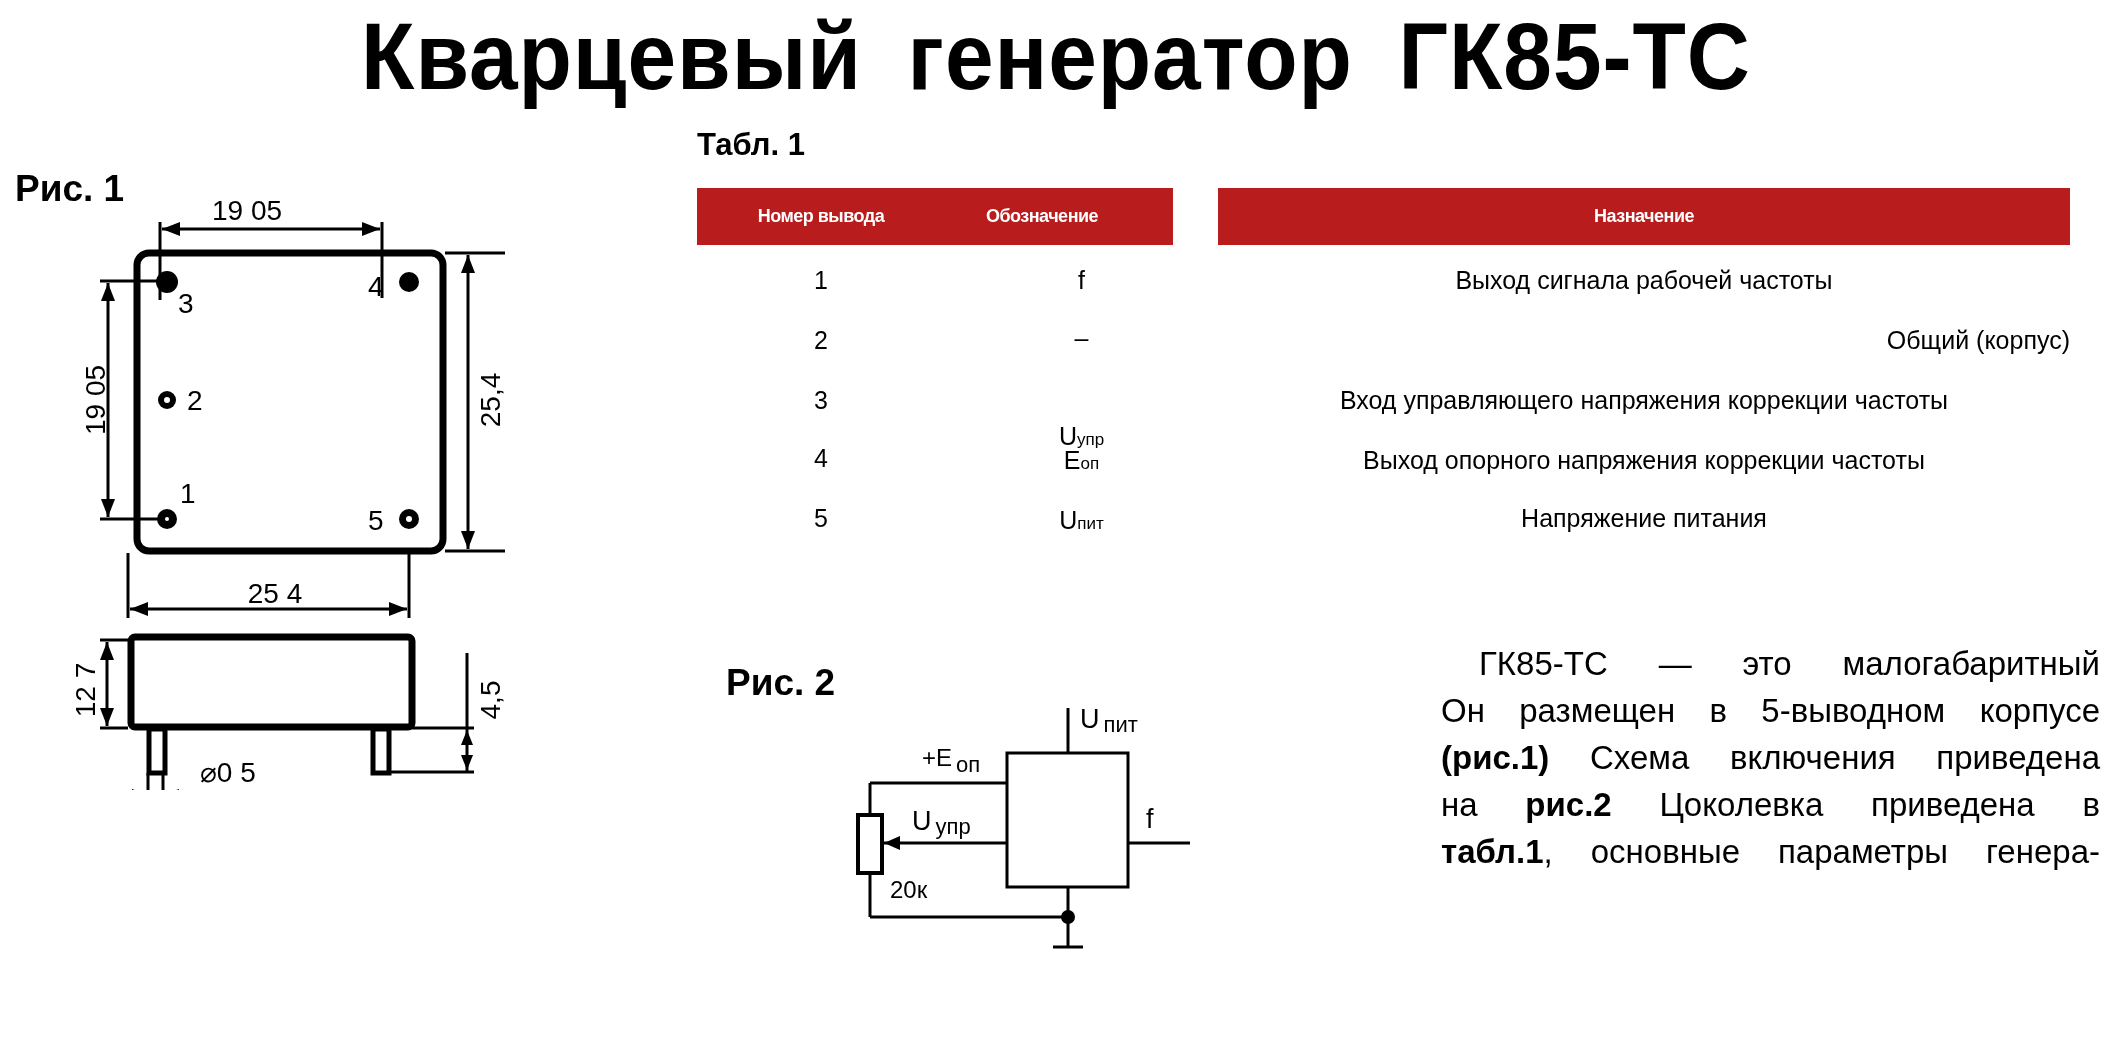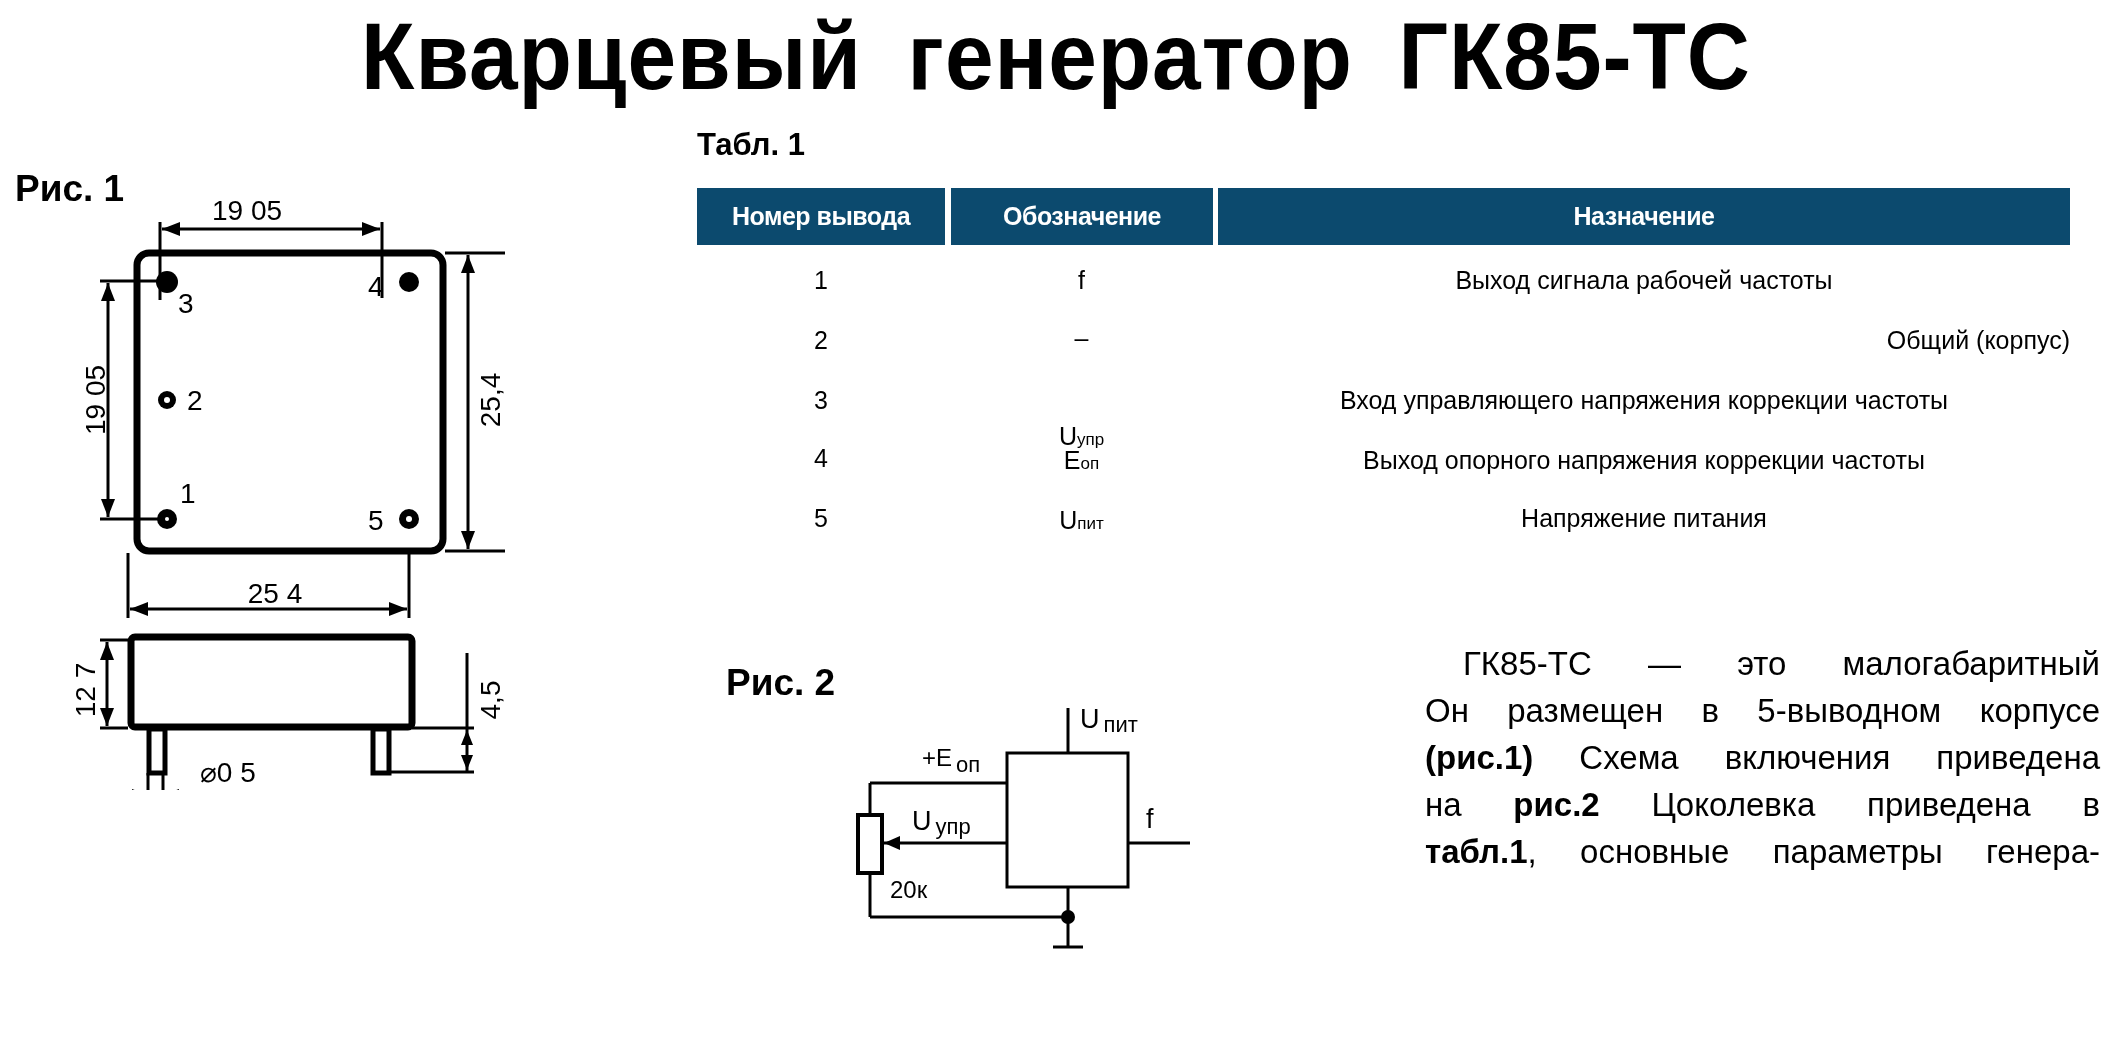--- a/index.html
+++ b/index.html
@@ -3,27 +3,27 @@
 <meta charset="utf-8">
 <style>
   html, body { margin:0; padding:0; background:#fff; }
   body { width:2112px; height:1049px; position:relative; overflow:hidden; color:#000;
          font-family:"Liberation Sans", sans-serif; }
   .abs { position:absolute; }
   .title { left:0; width:2112px; top:2px; text-align:center; font-weight:bold; font-size:94px;
            letter-spacing:1px; word-spacing:22px; line-height:110px; transform:scaleX(0.93); transform-origin:center; }
   .fig-label { font-weight:bold; font-size:37px; }
   .tbl-label { font-weight:bold; font-size:31px; }
-  .hdr { top:188px; height:57px; background:#0c4a6e; color:#fff; font-weight:bold; font-size:25px;
+  .hdr { top:188px; height:57px; background:#b91c1c; color:#fff; font-weight:bold; font-size:18px;
          display:flex; align-items:center; justify-content:center; letter-spacing:-0.5px; }
   .cell { font-size:25px; height:40px; line-height:40px; text-align:center; white-space:nowrap; }
   .sub { font-size:17px; }
   .para { left:1425px; top:640px; width:675px; font-size:33px; line-height:47px; text-align:justify; }
   .para b { font-weight:bold; }
-  .pline { display:block; text-align:justify; text-align-last:justify; height:47px; }
+  .pline { display:block; text-align:justify; text-align-last:justify; height:47px;margin-left:16px; }
   .pline.last { text-align-last:left; }
   svg text { font-family:"Liberation Sans", sans-serif; }
 </style>
 </head>
 <body>
 
 <div class="abs title">Кварцевый  генератор  ГК85-ТС</div>
 
 <div class="abs fig-label" style="left:15px;top:168px;">Рис. 1</div>
 <svg class="abs" style="left:0;top:150px;" width="560" height="640" viewBox="0 150 560 640">
@@ -103,21 +103,21 @@
     <text x="368" y="296">4</text>
     <text x="187" y="410">2</text>
     <text x="180" y="503">1</text>
     <text x="368" y="530">5</text>
   </g>
 </svg>
 
 <div class="abs tbl-label" style="left:697px;top:127px;">Табл. 1</div>
 <div>
   <div class="abs hdr" style="left:697px;width:248px;">Номер вывода</div>
-  <div class="abs hdr" style="left:951px;width:262px;">Обозначение</div>
+  <div class="abs hdr" style="left:911px;width:262px;">Обозначение</div>
   <div class="abs hdr" style="left:1218px;width:852px;">Назначение</div>
 
   <div>
     <div class="abs cell" style="left:697px;width:248px;top:260px;">1</div>
     <div class="abs cell" style="left:951px;width:261px;top:260px;"><span>f</span><span class="sub"></span></div>
     <div class="abs cell" style="left:1218px;width:852px;top:260px;">Выход сигнала рабочей частоты</div>
   </div>
   <div>
     <div class="abs cell" style="left:697px;width:248px;top:320px;">2</div>
     <div class="abs cell" style="left:951px;width:261px;top:318px;"><span>–</span><span class="sub"></span></div>

